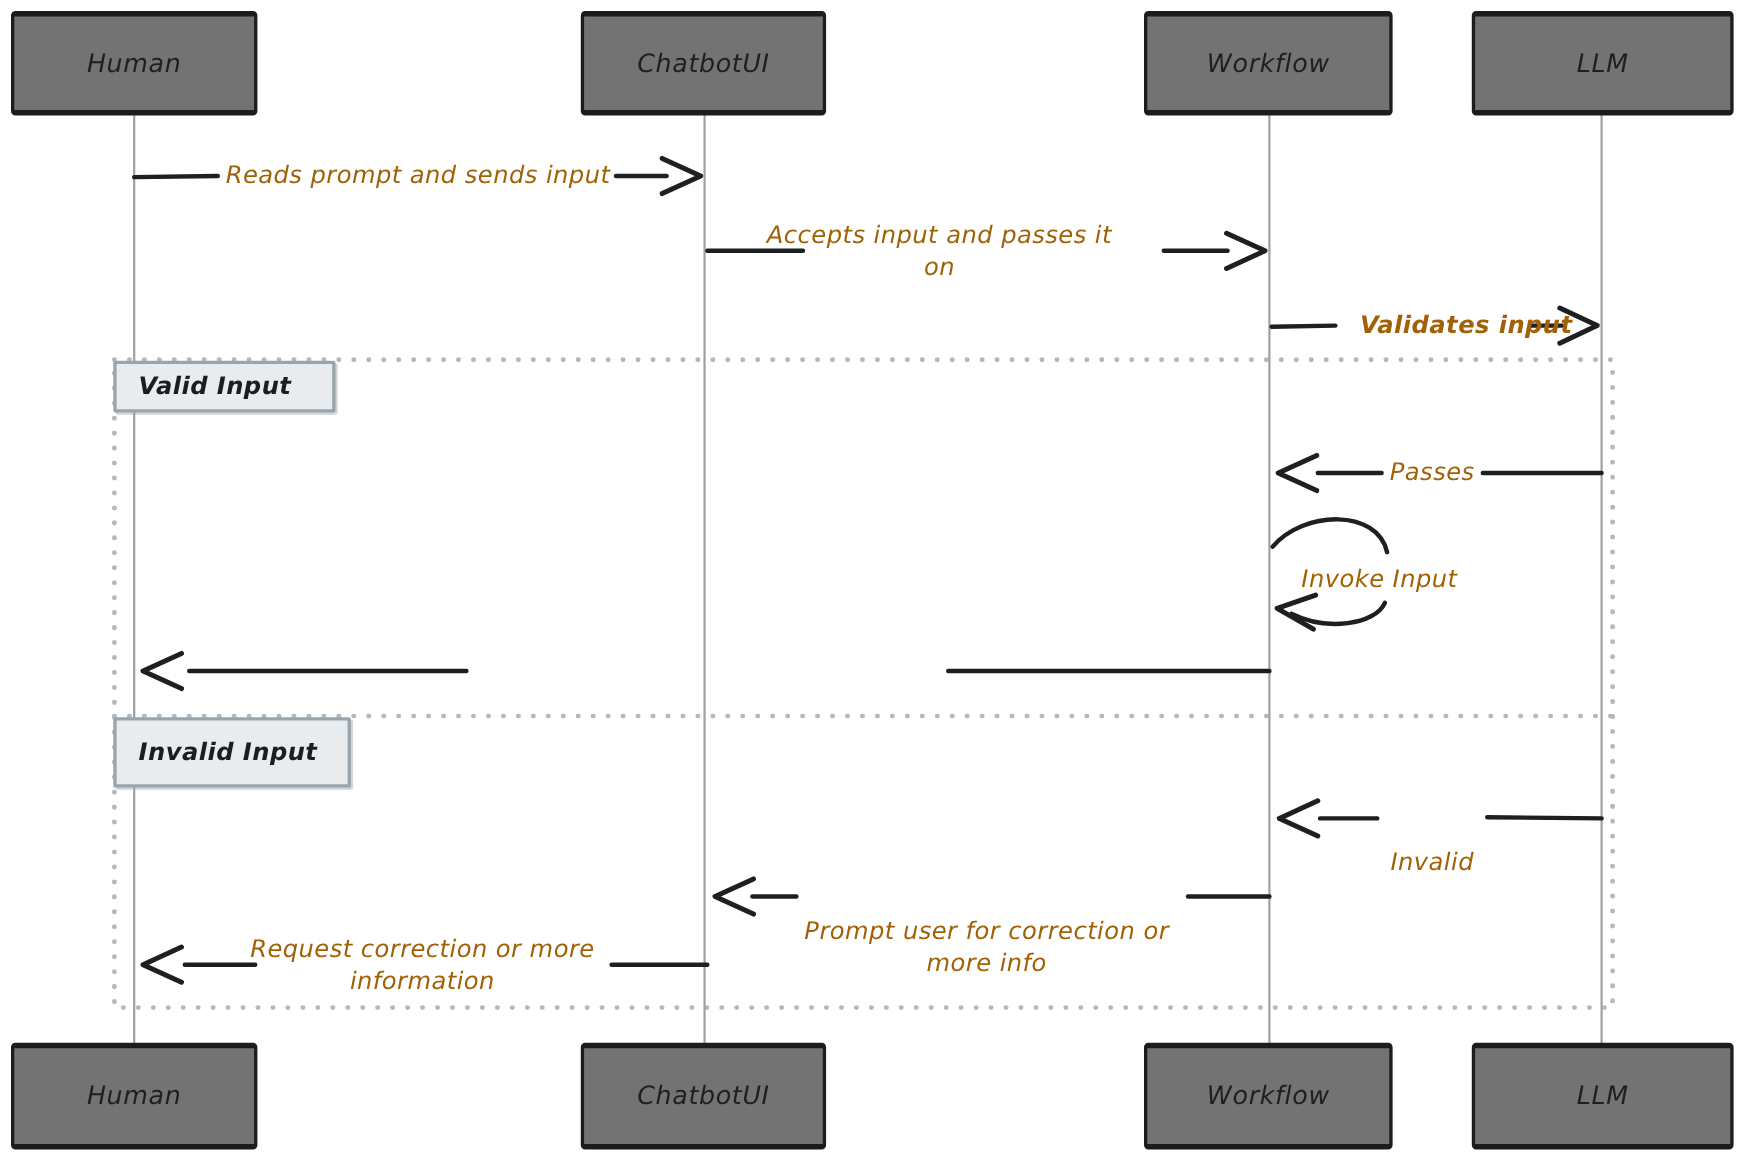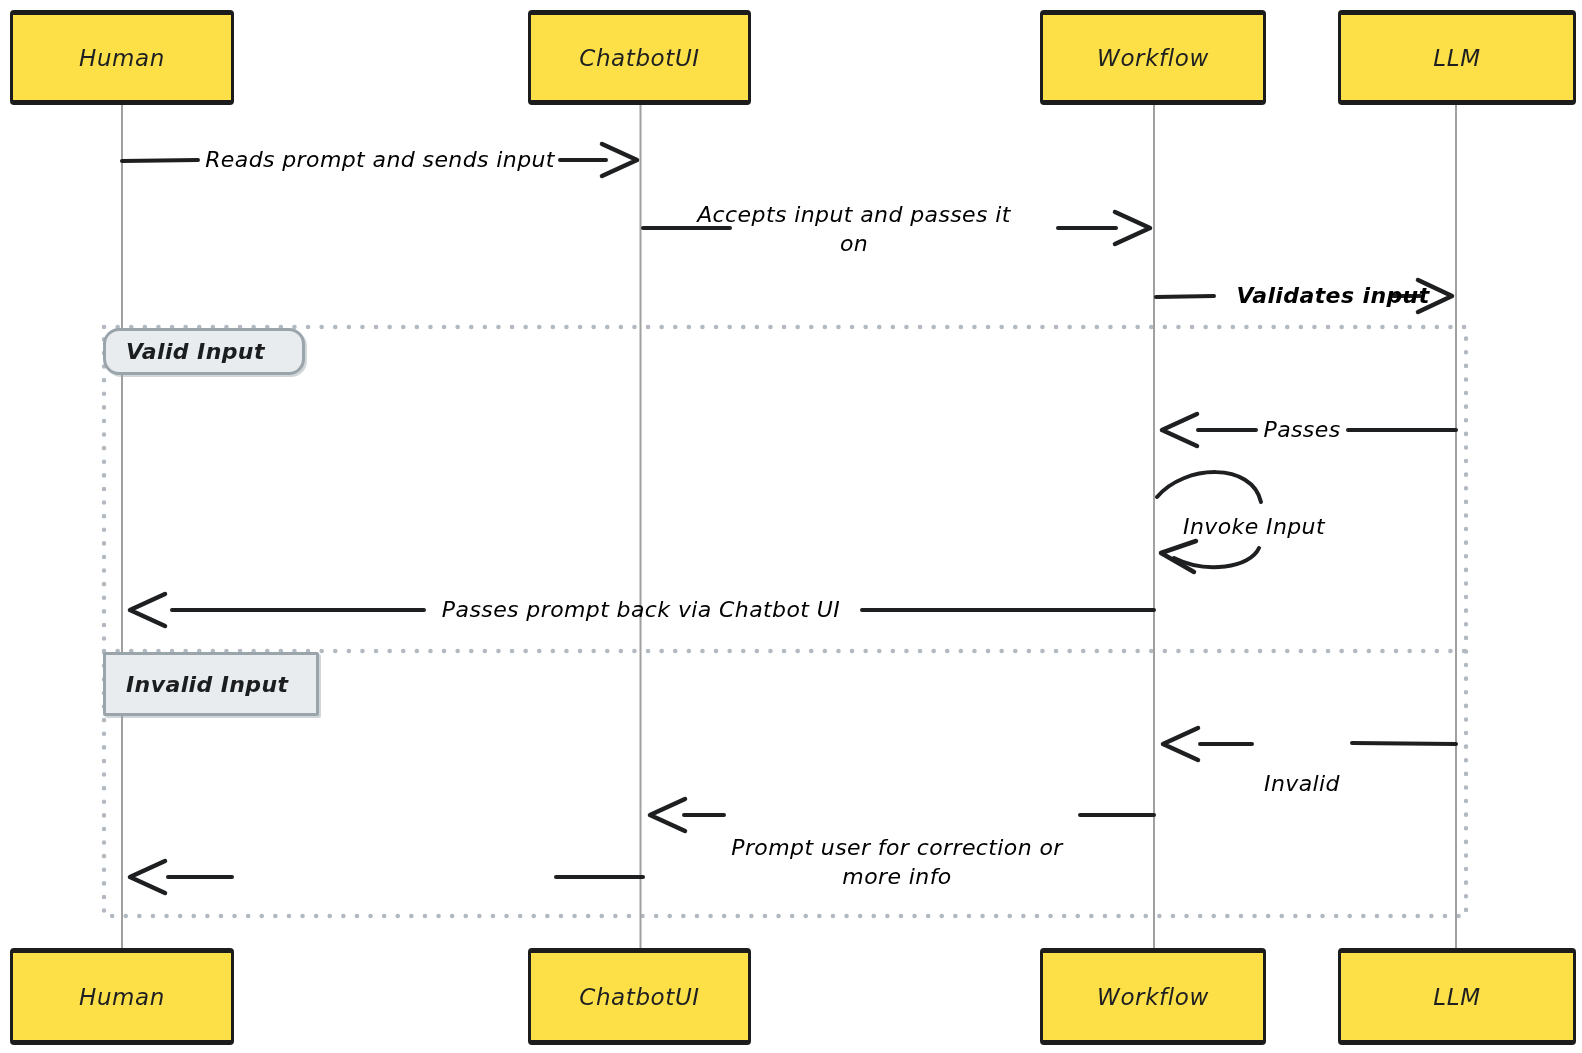--- a/index.html
+++ b/index.html
@@ -4,25 +4,25 @@
 <style>
   html,body{margin:0;padding:0;background:#ffffff;}
   #canvas{
     position:relative;width:1582px;height:1053px;background:#ffffff;overflow:hidden;
     font-family:"DejaVu Sans",sans-serif;color:#1d1f21;
   }
   #wires{position:absolute;left:0;top:0;z-index:1;}
   .msg-label{
     position:absolute;transform:translate(-50%,-50%);z-index:2;
     font-size:22px;letter-spacing:0.4px;line-height:1.32;text-align:center;
-    color:#000000;white-space:nowrap;font-style:italic;font-weight:500;
+    color:#a16207;white-space:nowrap;font-style:italic;font-weight:500;
   }
   .msg-label.wrap{white-space:normal;}
   .actor{
-    position:absolute;z-index:4;background:#fde047;
+    position:absolute;z-index:4;background:#737373;
     border:3px solid #1c1c1c;border-top-width:5px;border-bottom-width:5px;
     border-radius:4px;display:flex;align-items:center;justify-content:center;
     font-size:23px;letter-spacing:0.6px;font-style:italic;font-weight:500;
     box-sizing:border-box;
   }
   .alt-label{
     position:absolute;z-index:3;background:#e8ecee;border:3px solid #9aa4ab;
     border-radius:2px;box-sizing:border-box;display:flex;align-items:center;
     padding-left:20px;font-size:22px;font-style:italic;font-weight:600;
     color:#1b1d1f;box-shadow:2px 2px 0 rgba(154,164,171,0.45);
@@ -86,25 +86,25 @@
       <path d="M 232 877 L 168 877"></path>
       <path d="M 165 861 L 130 877 L 165 893" stroke-width="4.5"></path>
     </g>
   </svg>
 
   <div class="msg-label" style="left:380px;top:160px;">Reads prompt and sends input</div>
   <div class="msg-label wrap" style="left:854px;top:229px;width:345px;">Accepts input and passes it on</div>
   <div class="msg-label" style="left:1333px;top:296px;font-weight:bold;">Validates input</div>
   <div class="msg-label" style="left:1302px;top:430px;">Passes</div>
   <div class="msg-label" style="left:1254px;top:527px;">Invoke Input</div>
-  <div class="msg-label" style="left:641px;top:610px;">Passes prompt back via Chatbot UI</div>
   <div class="msg-label" style="left:1302px;top:784px;">Invalid</div>
   <div class="msg-label wrap" style="left:897px;top:862px;width:375px;">Prompt user for correction or more info</div>
+  <div class="msg-label wrap" style="left:384px;top:878px;width:340px;">Request correction or more information</div>
 
-  <div class="alt-label" style="left:103px;top:328px;width:202px;height:47px;border-radius:16px;">
+  <div class="alt-label" style="left:103px;top:328px;width:202px;height:47px;">
     <span>Valid Input</span>
   </div>
   <div class="alt-label" style="left:103px;top:652px;width:216px;height:64px;">
     <span>Invalid Input</span>
   </div>
 
   <div class="actor" style="left:10px;top:10px;width:224px;height:95px;">
       <span>Human</span>
     </div>
   <div class="actor" style="left:528px;top:10px;width:223px;height:95px;">

